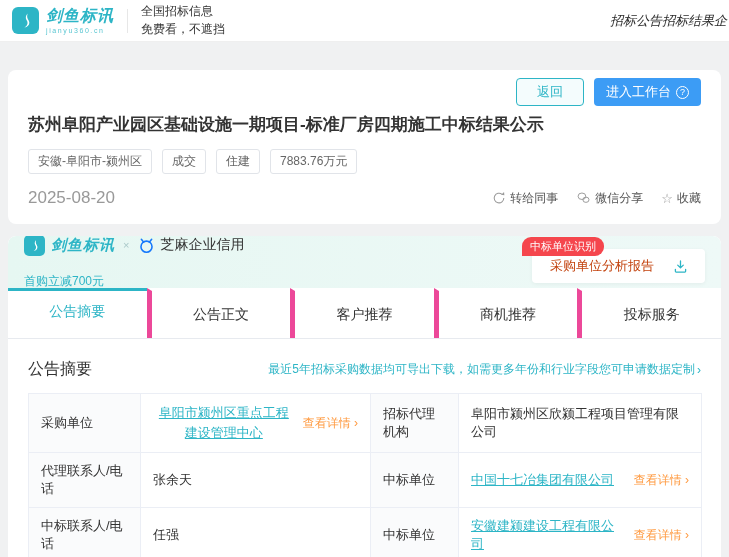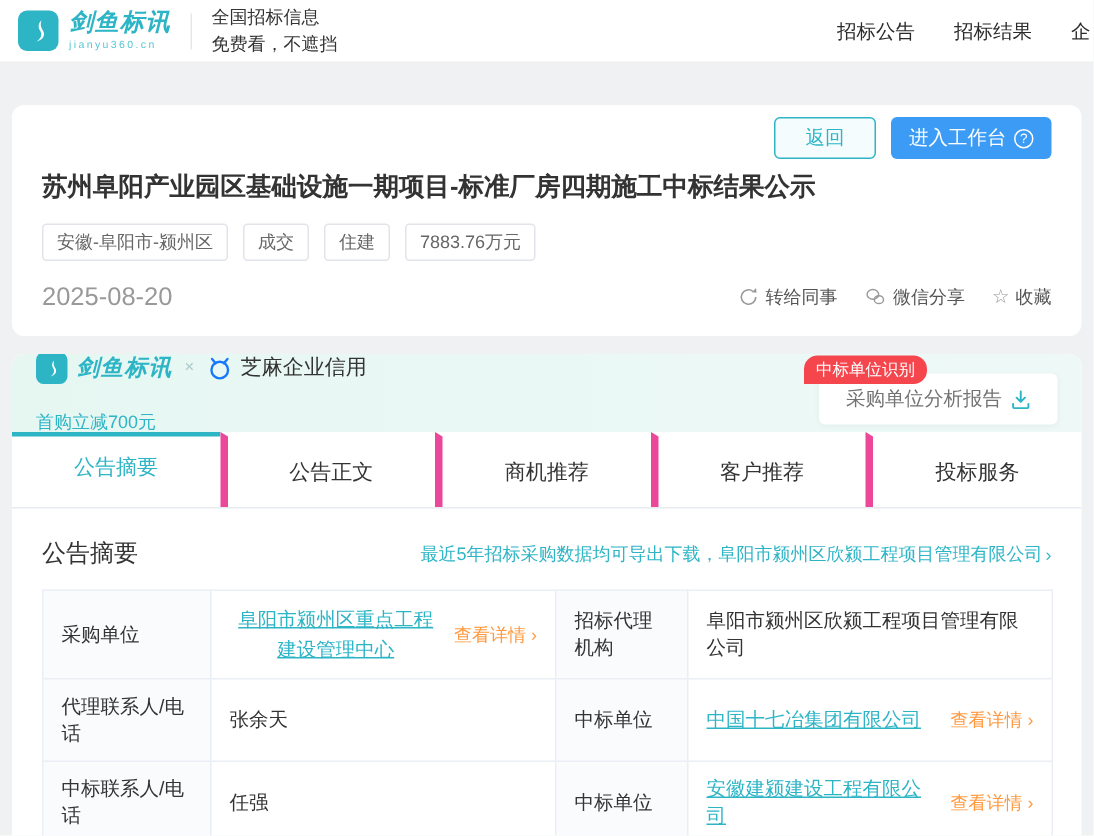--- a/index.html
+++ b/index.html
@@ -18,21 +18,21 @@
   .logo { display: flex; align-items: center; gap: 7px; cursor: pointer; }
   .logo-sq {
     width: 27px; height: 27px; border-radius: 6px; background: #2db5c6;
     display: flex; align-items: center; justify-content: center; flex: 0 0 auto;
   }
   .logo-txt { line-height: 1; }
   .logo-name { color: #2db5c6; font-size: 16px; font-weight: bold; font-style: italic; letter-spacing: 1px; }
   .logo-domain { color: #59c6d2; font-size: 7px; letter-spacing: 1.6px; margin-top: 3px; }
   .vdiv { width: 1px; height: 24px; background: #e7e7e7; margin: 0 13px; }
   .slogan { font-size: 12px; color: #333; line-height: 1.45; }
-  .nav { margin-left: auto; display: flex; gap: 26px; font-size: 13px; color: #2b2b2b; white-space: nowrap; padding-right: 2px; }
+  .nav { margin-left: auto; display: flex; font-size: 13px; color: #2b2b2b; white-space: nowrap; padding-right: 2px; font-style: italic; }
   .nav-item { cursor: pointer; }
   
   .card1 {
     margin: 28px 8px 0; background: #fff; border-radius: 8px;
     padding: 8px 20px 16px;
   }
   .card1-top { display: flex; justify-content: flex-end; gap: 10px; }
   .btn-back {
     border: 1px solid #2db5c6; color: #2db5c6; background: #f4fcfd;
     border-radius: 4px; padding: 4px 20px; font-size: 13px; cursor: pointer;
@@ -71,21 +71,21 @@
   .discount { font-size: 12px; color: #2db5c6; margin-top: 15px; }
   .report-area { margin-left: auto; display: flex; gap: 16px; align-items: flex-end; padding-top: 8px; }
   .btn-wrap { position: relative; }
   .badge {
     position: absolute; top: -12px; left: -10px; z-index: 2;
     background: #f5464d; color: #fff; font-size: 11px; padding: 2px 8px;
     border-radius: 9px 9px 9px 0; white-space: nowrap;
   }
   .report-btn {
     background: #fff; border: none; border-radius: 4px; padding: 8px 18px;
-    font-size: 13px; color: #737373; display: flex; align-items: center; gap: 6px;
+    font-size: 13px; color: #c2410c; display: flex; align-items: center; gap: 20px;
     box-shadow: 0 1px 4px rgba(0,0,0,.05); cursor: pointer;
   }
   
   .tabs { display: flex; border-bottom: 1px solid #e7eaef; }
   .tab {
     flex: 1; text-align: center; padding: 15px 0 14px; font-size: 14px; color: #333;
     border-left: 5px solid #ec4899; border-top: 3px solid transparent; cursor: pointer; background: #fff;
   }
   .tab:first-child { border-left: none; }
   .tab.active { color: #2db5c6; border-top: 3px solid #2db5c6; padding-top: 12px; }
@@ -201,29 +201,29 @@
               <path d="M7 1v7M4 5.5L7 8.5l3-3M1.5 10v2.2a.8.8 0 0 0 .8.8h9.4a.8.8 0 0 0 .8-.8V10" fill="none" stroke="#2db5c6" stroke-width="1.4" stroke-linecap="round" stroke-linejoin="round"></path>
             </svg>
         </button>
       </div>
     </div>
   </div>
 
   <div class="tabs">
     <div class="tab active">公告摘要</div>
     <div class="tab">公告正文</div>
+    <div class="tab">客户推荐</div>
     <div class="tab">商机推荐</div>
-    <div class="tab">客户推荐</div>
     <div class="tab">投标服务</div>
   </div>
 
   <div class="section-head">
     <span class="section-title">公告摘要</span>
     <span class="export-link">
-      <span>最近5年招标采购数据均可导出下载，阜阳市颍州区欣颍工程项目管理有限公司</span>
+      <span>最近5年招标采购数据均可导出下载，如需更多年份和行业字段您可申请数据定制</span>
       <span>›</span>
     </span>
   </div>
 
   <table class="summary">
     <colgroup>
         <col class="c1">
         <col class="c2">
         <col class="c3">
         <col class="c4">

